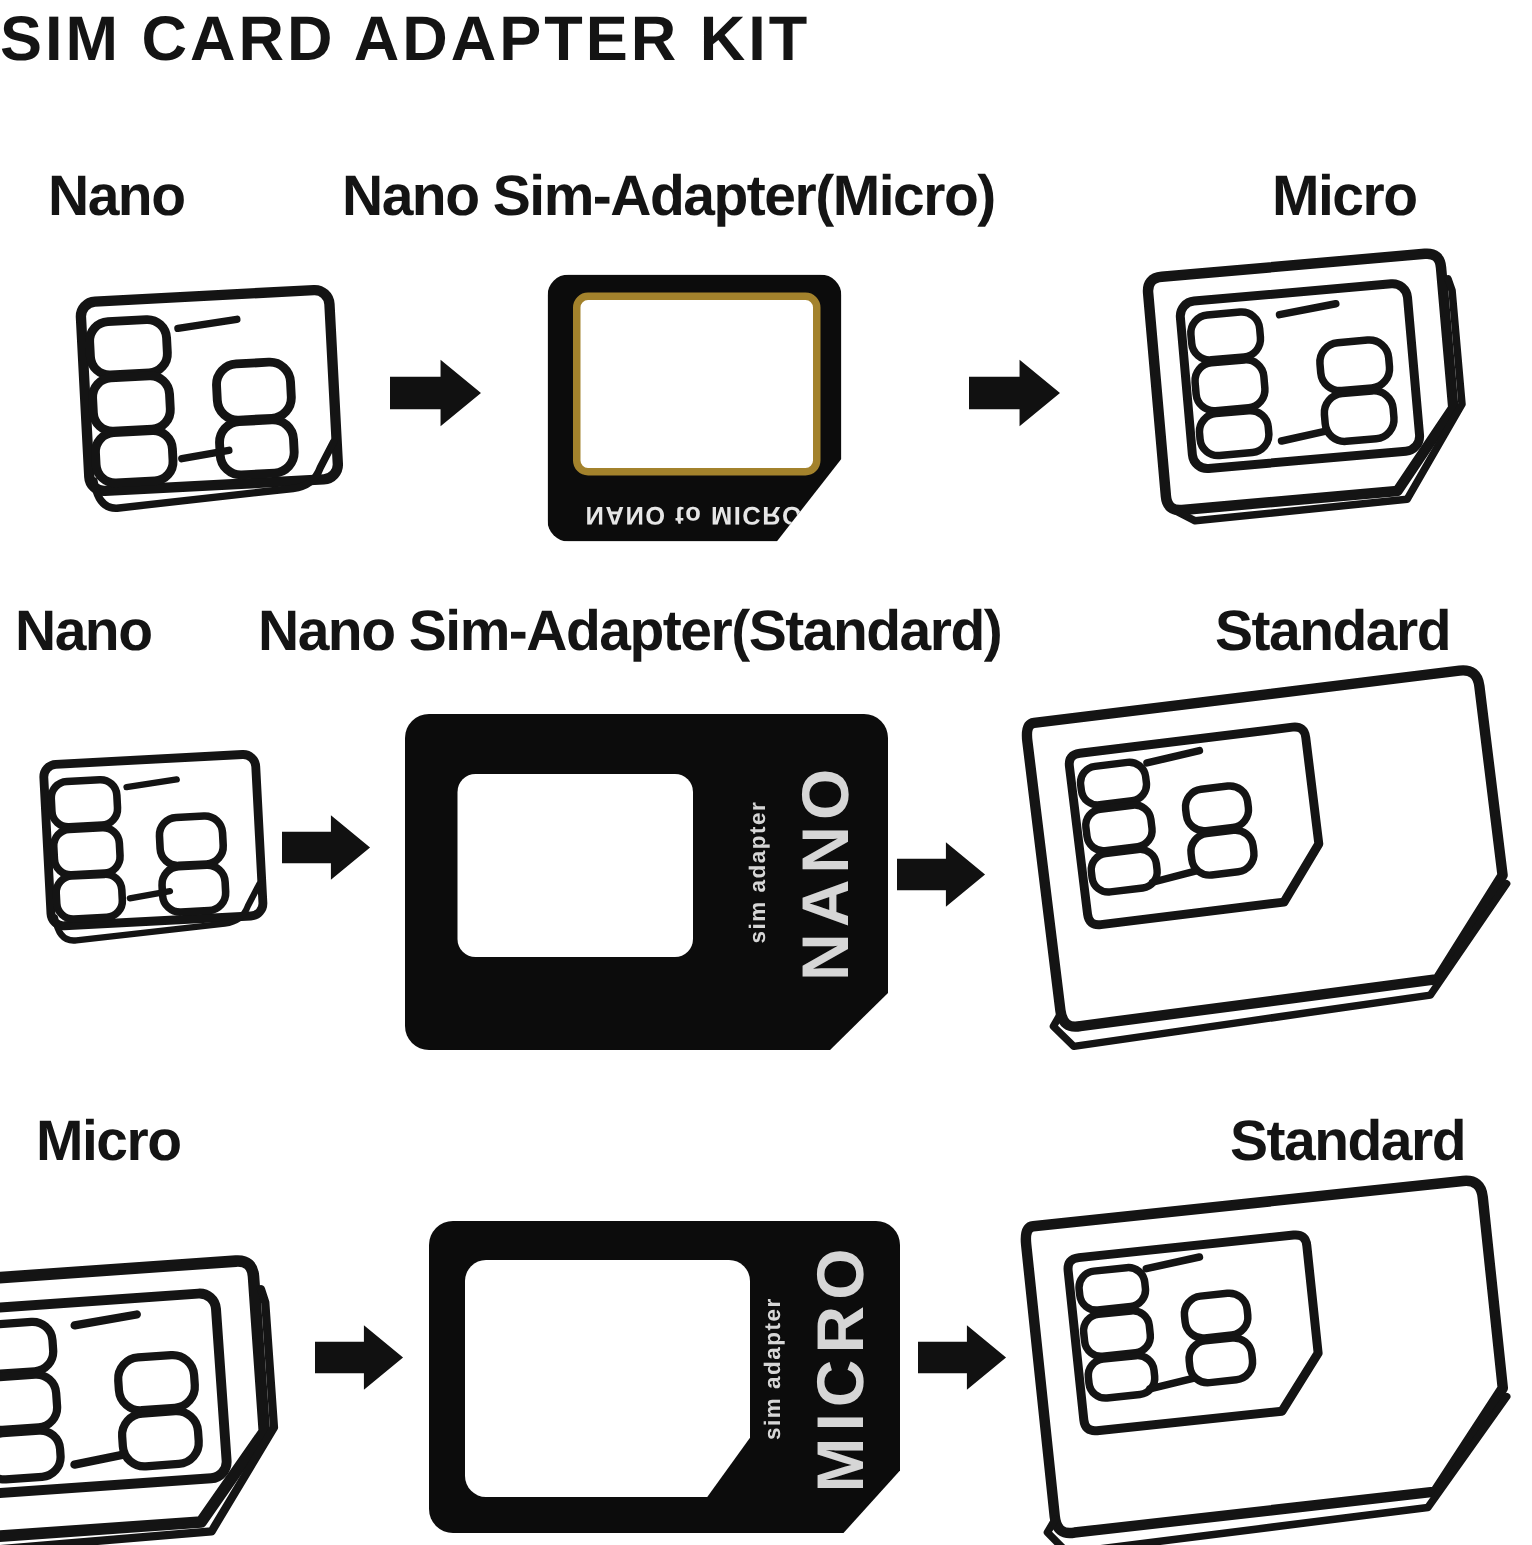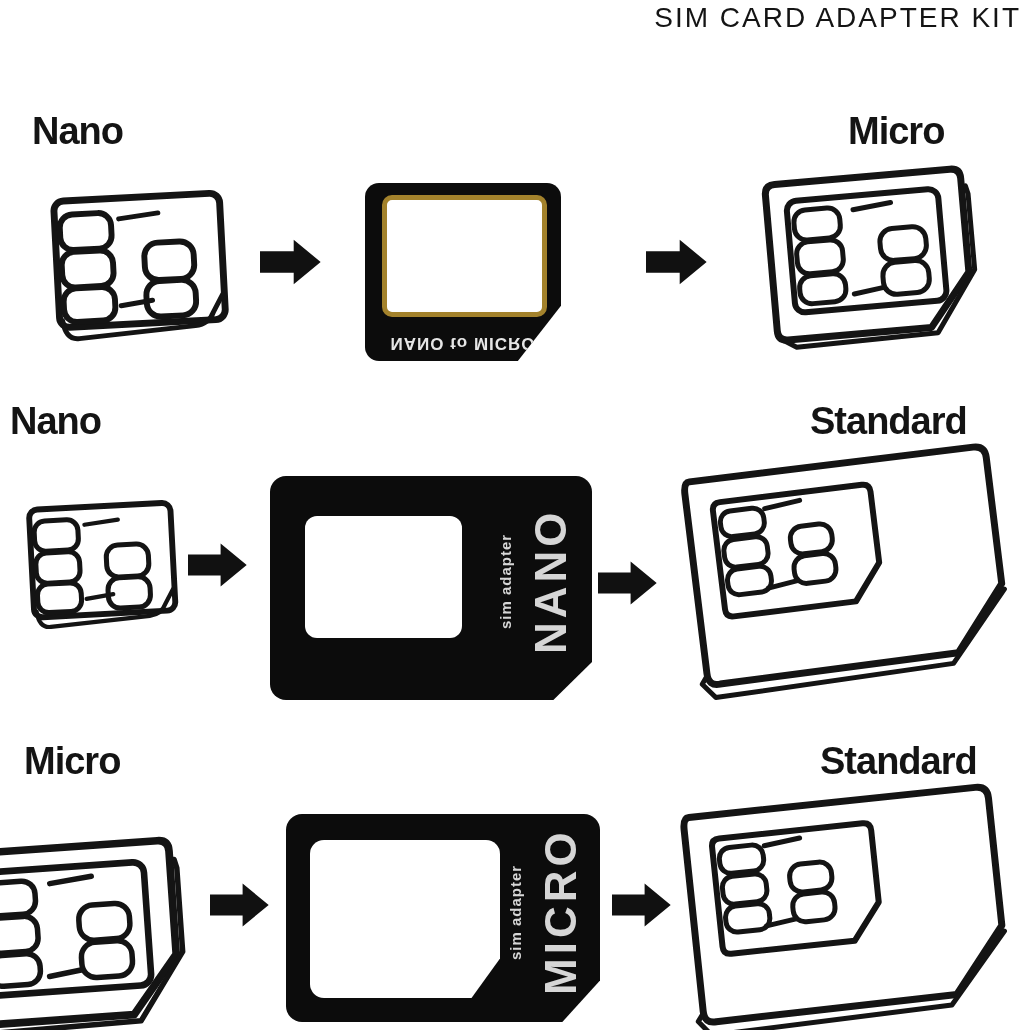--- a/index.html
+++ b/index.html
@@ -1,19 +1,19 @@
 <!DOCTYPE html>
 <html><head>
 <meta charset="utf-8">
 <style>
   html,body{margin:0;padding:0;background:#fff;}
   #page{position:relative;width:1021px;height:1030px;background:#fff;overflow:hidden;
         font-family:"Liberation Sans",sans-serif;color:#141414;}
   .abs{position:absolute;}
-  .title{top:2px;left:0;width:100%;text-align:right;font-size:28px;font-weight:normal;
+  .title{top:2px;left:0;width:100%;text-align:left;font-size:42px;font-weight:bold;
          letter-spacing:2px;white-space:nowrap;}
   .lbl{font-size:38px;font-weight:bold;letter-spacing:-1px;white-space:nowrap;}
   .card svg,.arrow svg{display:block;width:100%;height:100%;}
   .adapter{background:#0c0c0c;}
   .cutout{position:absolute;background:#fff;}
   .flip{transform:scaleY(-1);}
   .adp-bottom-text{left:0;width:100%;text-align:center;font-weight:bold;
                    font-size:17px;letter-spacing:1px;color:#e6e6e6;}
   .spine{position:absolute;writing-mode:vertical-rl;transform:rotate(180deg);
          text-align:center;color:#d6d6d6;font-weight:bold;}
@@ -64,20 +64,21 @@
       <line x1="100" y1="128" x2="130" y2="124" stroke-width="5"></line>
     </g>
   </defs>
 </svg>
 
 <div id="page">
 
   <div class="abs title">SIM CARD ADAPTER KIT</div>
 
   <div class="abs lbl" style="left:32px;top:110px;">Nano</div>
+  <div class="abs lbl" style="left:228px;top:110px;">Nano Sim-Adapter(Micro)</div>
   <div class="abs lbl" style="left:848px;top:110px;">Micro</div>
 
   <div class="abs card" style="left:50px;top:190px;width:188px;height:158px;transform:rotate(-3deg);">
     <svg viewBox="0 0 190 160">
         <use href="#sym-nano"></use>
       </svg>
   </div>
 
   <div class="abs arrow" style="left:260px;top:232px;width:62px;height:60px;">
     <svg viewBox="0 0 92 70">
@@ -97,20 +98,21 @@
       </svg>
   </div>
 
   <div class="abs card" style="left:762px;top:168px;width:228px;height:196px;transform:rotate(-5deg);">
     <svg viewBox="0 0 228 196">
         <use href="#sym-micro"></use>
       </svg>
   </div>
 
   <div class="abs lbl" style="left:10px;top:400px;">Nano</div>
+  <div class="abs lbl" style="left:172px;top:400px;">Nano Sim-Adapter(Standard)</div>
   <div class="abs lbl" style="left:810px;top:400px;">Standard</div>
 
   <div class="abs card" style="left:26px;top:500px;width:160px;height:135px;transform:rotate(-3deg);">
     <svg viewBox="0 0 190 160">
         <use href="#sym-nano"></use>
       </svg>
   </div>
 
   <div class="abs arrow" style="left:188px;top:537px;width:60px;height:56px;">
     <svg viewBox="0 0 92 70">

